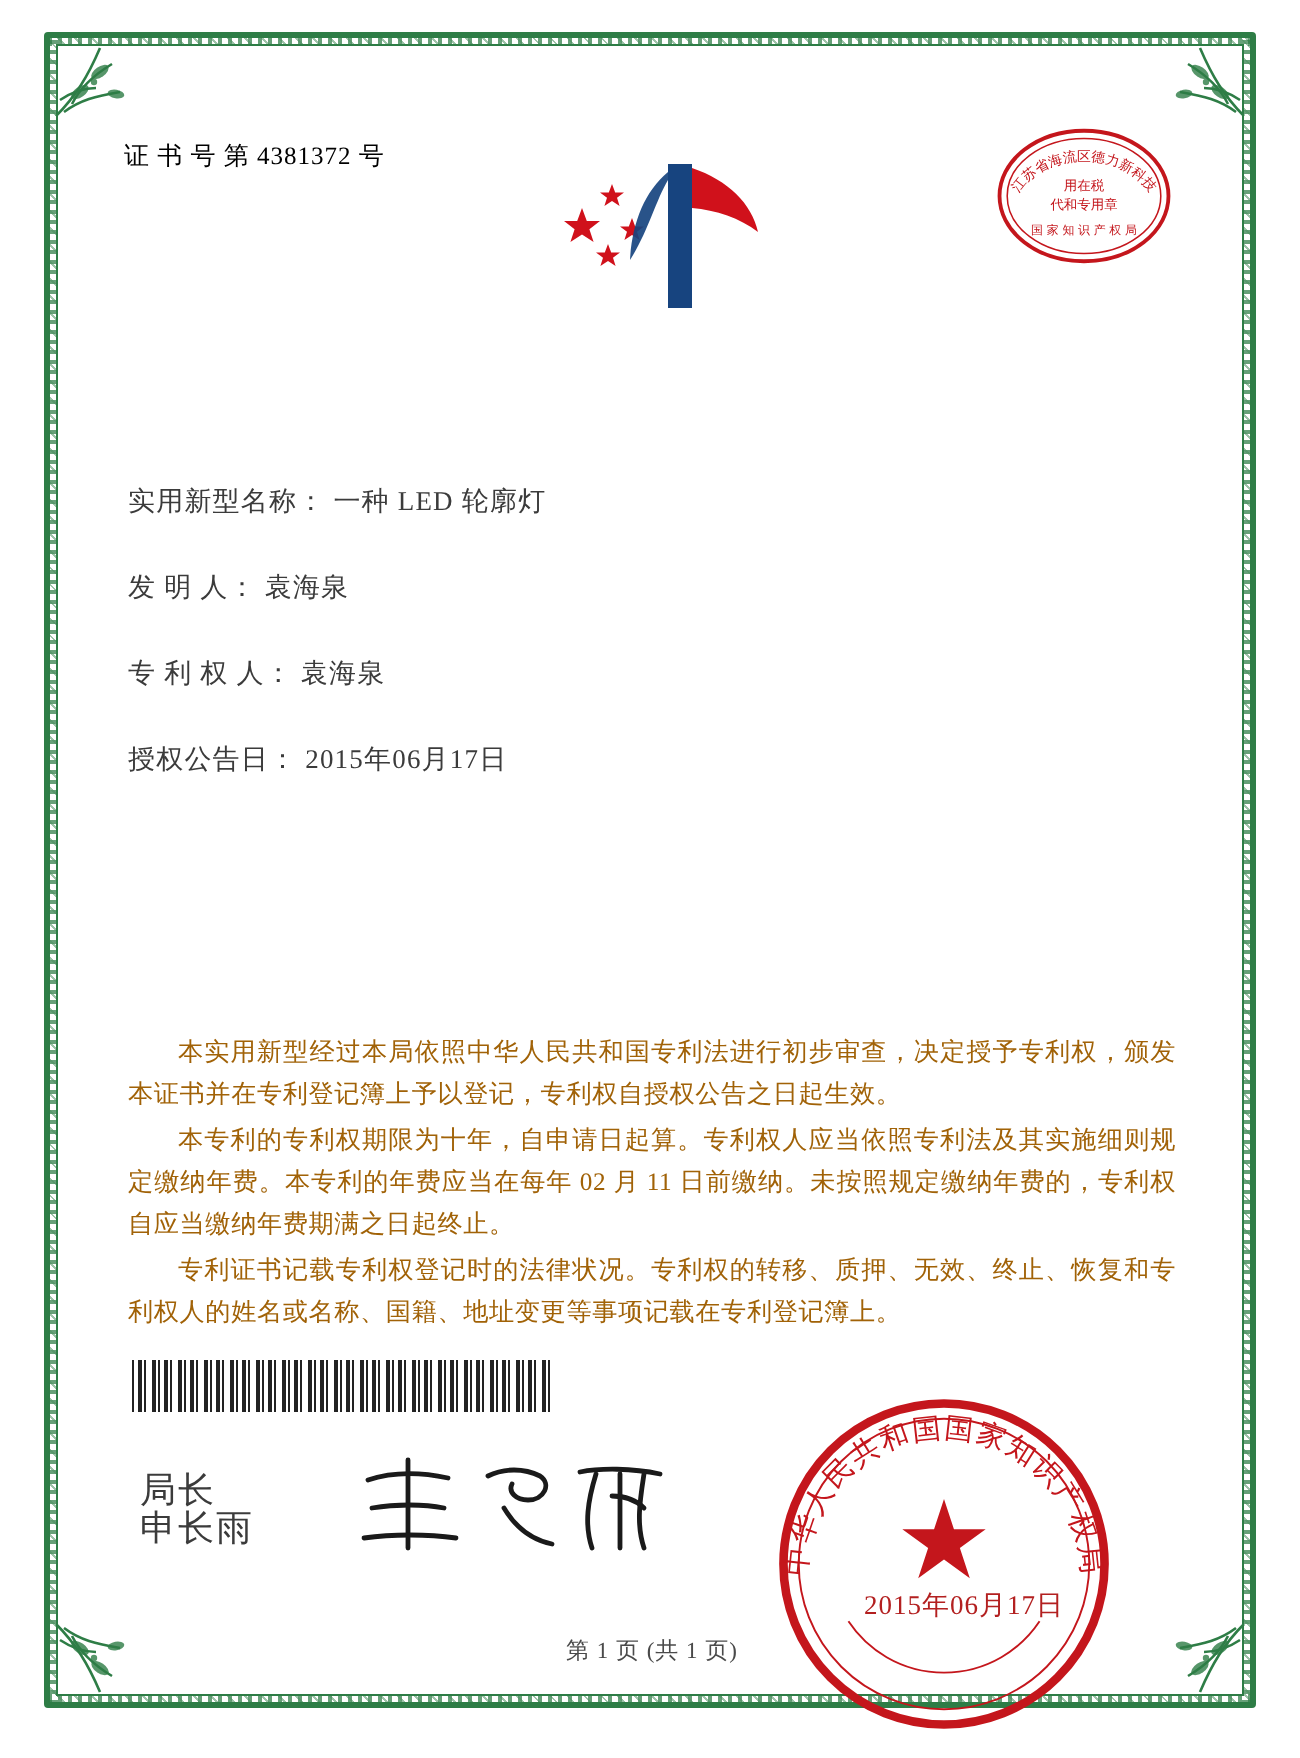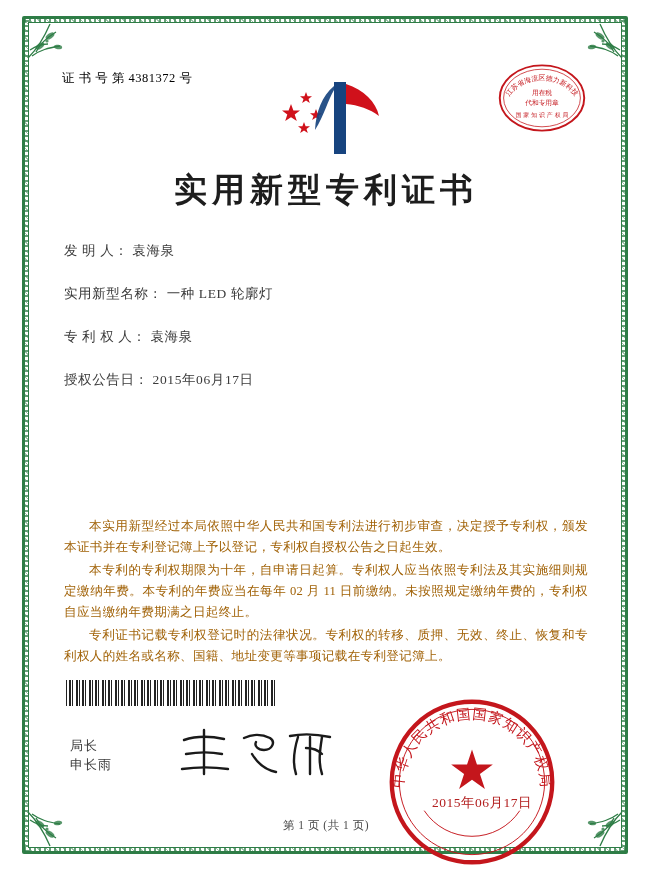--- a/index.html
+++ b/index.html
@@ -163,21 +163,21 @@
       #222 0px, #222 1px, #fff 1px, #fff 3px,
       #222 3px, #222 5px, #fff 5px, #fff 6px,
       #222 6px, #222 7px, #fff 7px, #fff 10px,
       #222 10px, #222 12px, #fff 12px, #fff 13px);
   }
 
   
   .sign-label {
     position: absolute;
     left: 14px; top: 690px;
-    font-size: 13px;
+    font-size: 18px;
     line-height: 19px;
     color: #3b3b3b;
     letter-spacing: 1px;
   }
   .signature {
     position: absolute;
     left: 110px; top: 678px;
     width: 200px; height: 62px;
     color: #1a1a1a;
   }
@@ -300,30 +300,29 @@
         <polygon points="13,28 15.4,34.5 22,34.5 16.7,38.6 18.8,45 13,41.2 7.2,45 9.3,38.6 4,34.5 10.6,34.5"></polygon>
         <polygon points="28,16 29.6,20.2 34,20.2 30.5,22.9 31.8,27 28,24.5 24.2,27 25.5,22.9 22,20.2 26.4,20.2"></polygon>
         <polygon points="26,46 27.6,50.2 32,50.2 28.5,52.9 29.8,57 26,54.5 22.2,57 23.5,52.9 20,50.2 24.4,50.2"></polygon>
         <polygon points="38,33 39.6,37.2 44,37.2 40.5,39.9 41.8,44 38,41.5 34.2,44 35.5,39.9 32,37.2 36.4,37.2"></polygon>
       </g>
       <path d="M56 6 L68 6 L68 78 L56 78 Z" fill="#17447f"></path>
       <path d="M68 8 C86 14 98 26 101 40 C92 33 80 29 68 28 Z" fill="#d0111b"></path>
       <path d="M56 10 C44 20 38 36 37 54 C46 40 50 24 56 14 Z" fill="#17447f" opacity=".92"></path>
     </svg>
 
-    <div class="title">实用新型专利证书</div>
 
     <div class="fields">
+      <div class="field-row">
+        <span class="field-label">实用新型名称：</span>
+        <span class="field-value">一种 LED 轮廓灯</span>
+      </div>
       <div class="field-row">
         <span class="field-label">发 明 人：</span>
         <span class="field-value">袁海泉</span>
-      </div>
-      <div class="field-row">
-        <span class="field-label">实用新型名称：</span>
-        <span class="field-value">一种 LED 轮廓灯</span>
       </div>
       <div class="field-row">
         <span class="field-label">专 利 权 人：</span>
         <span class="field-value">袁海泉</span>
       </div>
       <div class="field-row">
         <span class="field-label">授权公告日：</span>
         <span class="field-value">2015年06月17日</span>
       </div>
     </div>

